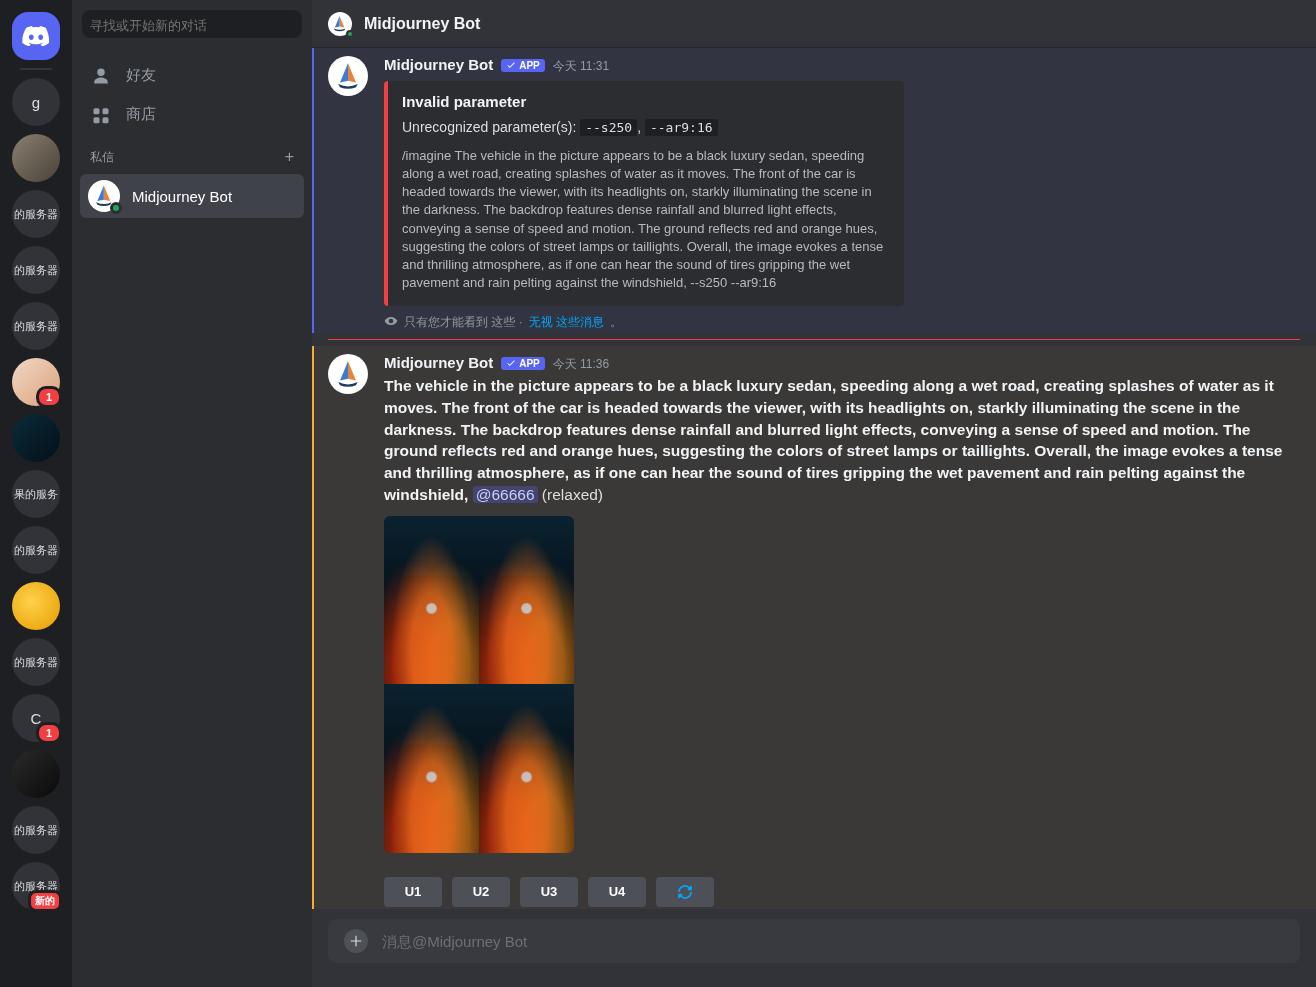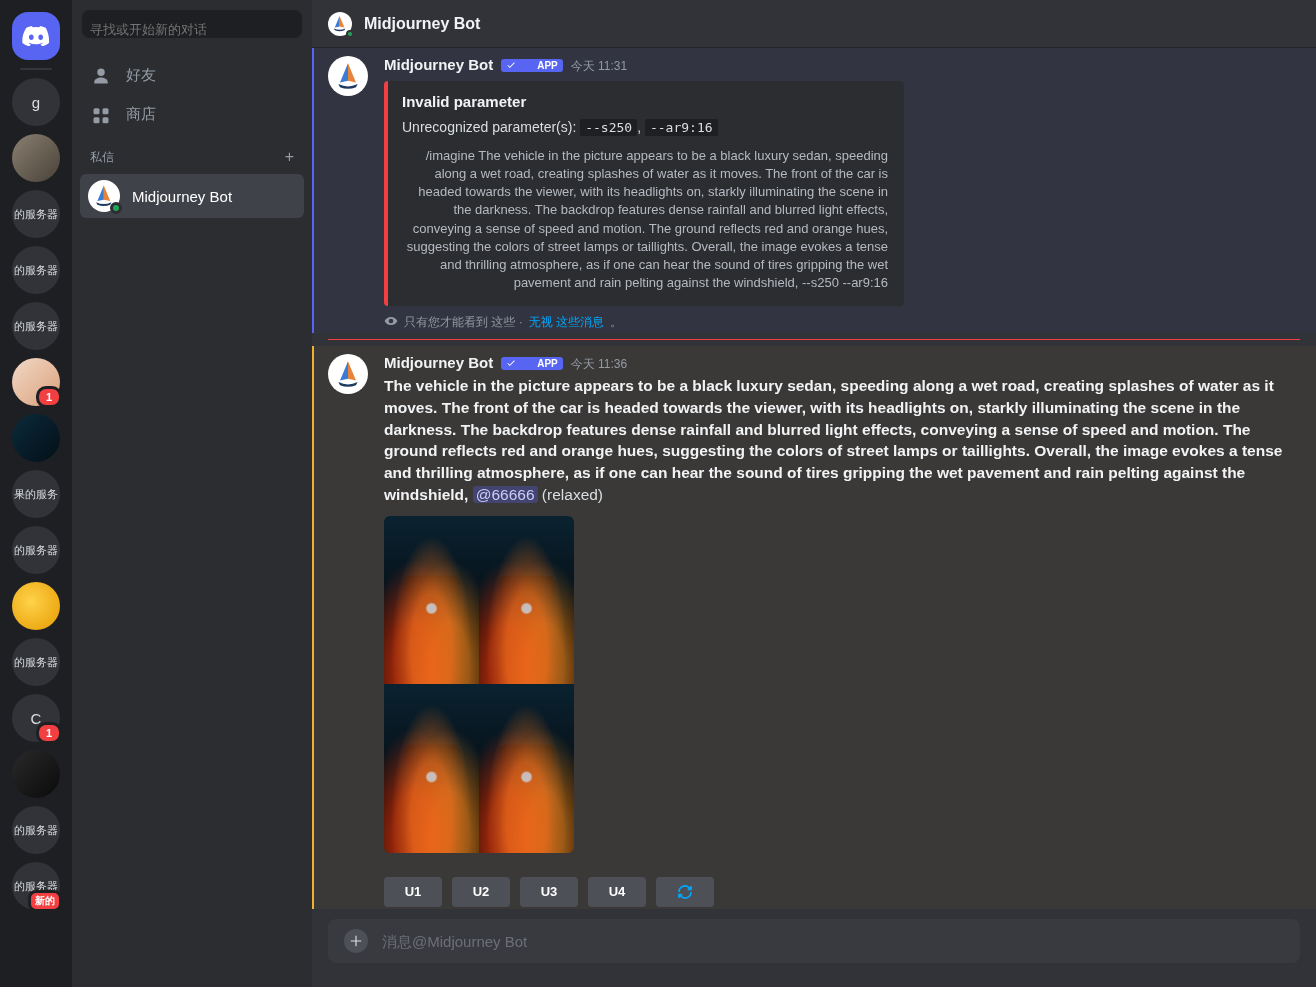--- a/index.html
+++ b/index.html
@@ -87,22 +87,22 @@
   display: flex;
   flex-direction: column;
   flex-shrink: 0;
 }
 .search-box {
   margin: 10px;
   height: 28px;
   background: #1e1f22;
   border-radius: 8px;
   display: flex;
-  align-items: flex-start;
-  padding: 12px 8px;
+  align-items: flex-end;
+  padding: 5px 8px;
 }
 .search-box input {
   background: transparent;
   border: none;
   outline: none;
   color: #949ba4;
   font-size: 13px;
   width: 100%;
 }
 .dm-nav {
@@ -189,21 +189,21 @@
 .msg .avatar {
   width: 40px; height:40px; border-radius:50%; background:#fff;
   display:flex; align-items:center; justify-content:center; flex-shrink:0;
   margin-right: 16px;
 }
 .msg .content { flex:1; min-width:0; }
 .msg .header-row { display:flex; align-items:baseline; gap:8px; flex-wrap: wrap; margin-bottom:2px; }
 .msg .author { font-weight: 600; color:#f2f3f5; font-size:15px; }
 .msg .app-badge {
   background:#5865f2; color:#fff; font-size:10px; font-weight:600;
-  padding:1px 5px; border-radius:3px; display:inline-flex; align-items:center; gap:21px;
+  padding:1px 5px; border-radius:3px; display:inline-flex; align-items:center; gap:3px;
 }
 .msg .timestamp { color:#949ba4; font-size:12px; }
 
 .reply-context {
   display:flex; align-items:center; gap:6px;
   font-size:13px; color:#b5bac1;
   padding-left: 72px;
   margin-top: 10px;
   position: relative;
 }
@@ -230,21 +230,21 @@
   border-radius: 4px;
   padding: 12px 16px 14px 14px;
   max-width: 520px;
 }
 .embed .title { font-weight:700; color:#f2f3f5; font-size:15px; margin-bottom:8px; }
 .embed .desc { font-size:14px; color:#dbdee1; line-height:1.35; }
 .embed code {
   background:#1e1f22; padding:1px 5px; border-radius:2px;
   font-family: Consolas, monospace; font-size:13px;
 }
-.embed .small { font-size:13px; color:#b5bac1; margin-top:10px; line-height:1.4;text-align:right; }
+.embed .small { font-size:13px; color:#b5bac1; margin-top:10px; line-height:1.4; }
 
 .ephemeral-note { display:flex; align-items:center; gap:6px; font-size:12px; color:#949ba4; margin-top:8px; }
 .ephemeral-note a { color:#00a8fc; text-decoration:none; cursor:pointer;text-align:right; }
 .ephemeral-note .eye { width:14px; }
 
 .thin-red-divider { height:1px; background:#f23f42; margin: 6px 16px 0 16px; }
 
 .msg.highlight { border-left: 2px solid #f0b132; background: rgba(240,177,50,0.05); padding-left:14px; }
 
 .prompt-text {

